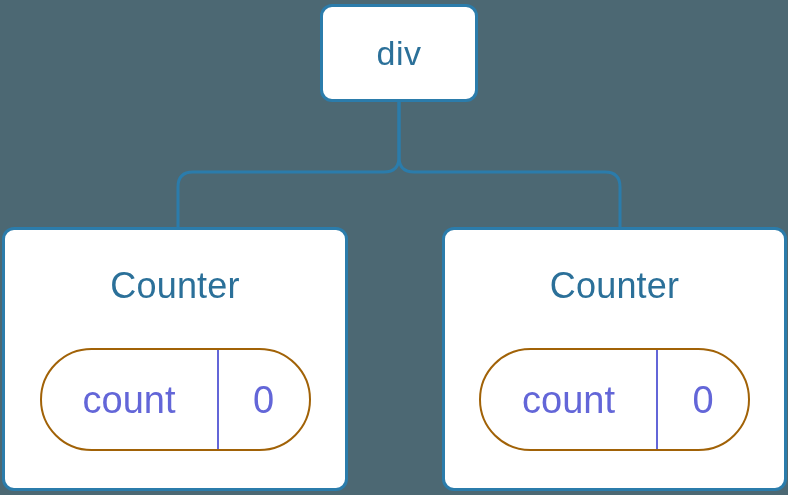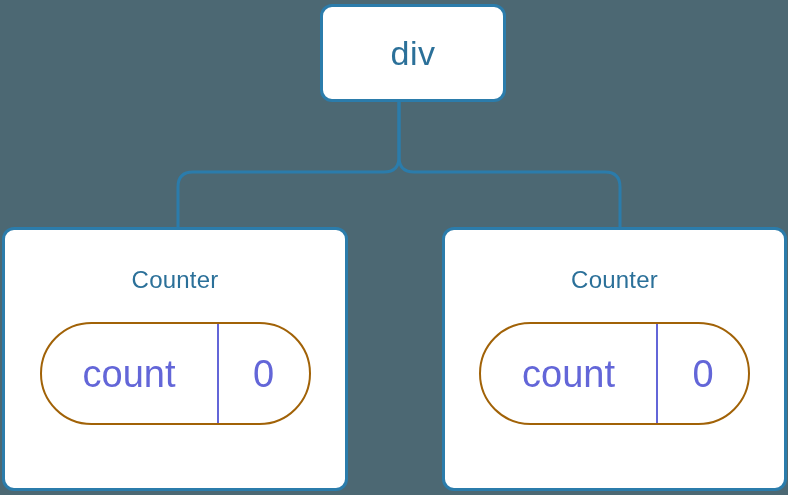--- a/index.html
+++ b/index.html
@@ -41,21 +41,21 @@
     z-index: 2;
     display: flex;
     flex-direction: column;
     align-items: center;
   }
 
   
   .node-root {
     left: 320px;
     top: 4px;
-    width: 186px;
+    width: 158px;
     height: 98px;
     justify-content: center;
   }
 
   .node-root-label {
     font-size: 34px;
     color: #2b7099;
     letter-spacing: 0.5px;
     line-height: 1;
   }
@@ -64,25 +64,25 @@
   .node-component {
     top: 227px;
     height: 264px;
     padding-top: 38px;
   }
 
   .node-component.left  { left: 2px;   width: 346px; }
   .node-component.right { left: 442px; width: 345px; }
 
   .component-title {
-    font-size: 24px;
+    font-size: 36px;
     color: #2b7099;
     letter-spacing: 0.2px;
     line-height: 1;
-    margin-bottom: 30px;
+    margin-bottom: 44px;
   }
 
   
   .state-pill {
     display: flex;
     align-items: stretch;
     border: 2px solid #a16207;
     border-radius: 999px;
     height: 103px;
     overflow: hidden;

